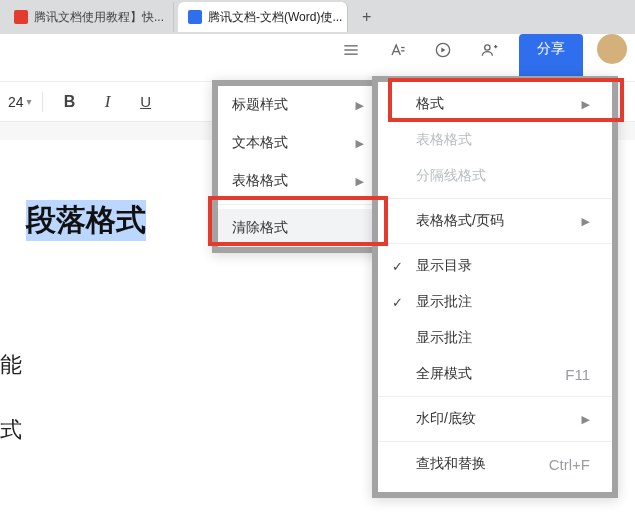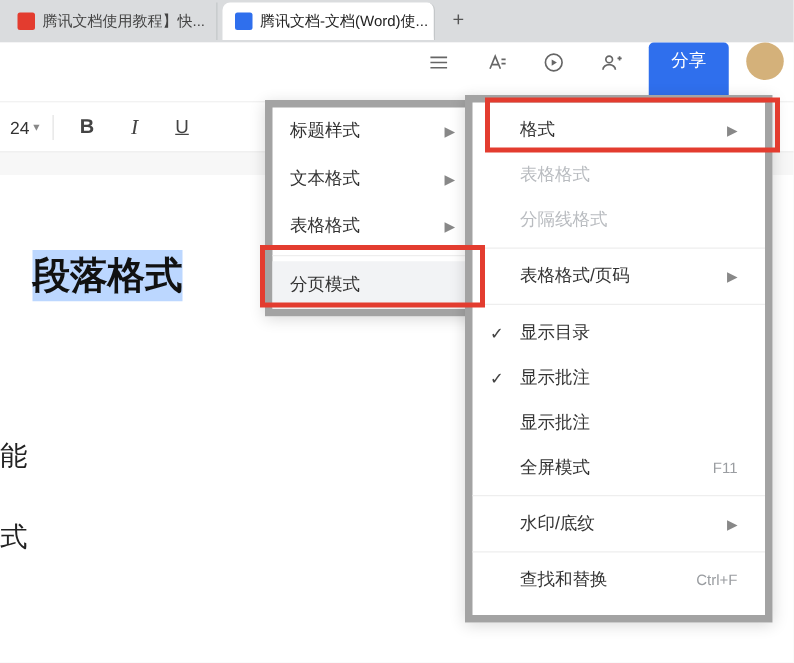--- a/index.html
+++ b/index.html
@@ -109,21 +109,21 @@
     display:flex; align-items:center; justify-content:space-between;
   }
   .menu-item.hover { background:#f2f3f5; }
   .menu-item .arrow { color:#888; font-size:11px; }
   .menu-sep { height:1px; background:#eee; margin:4px 0; }
   
   .menu2 { top:76px; left:372px; width:246px; padding:4px 0 10px 0;}
   .menu2 .menu-item { padding:9px 22px 9px 38px; position:relative; }
   .menu2 .menu-item.disabled { color:#b9bcc0; }
   .menu2 .check { position:absolute; left:14px; color:#444; font-size:13px; }
-  .menu2 .shortcut { color:#9a9da1; font-size:12px; }
+  .menu2 .shortcut { color:#9a9da1; font-size:15px; }
   
   .redbox { position:absolute; border:4px solid #e33c2f; pointer-events:none; }
   .redbox1 { top:196px; left:208px; width:180px; height:50px; }
   .redbox2 { top:78px; left:388px; width:236px; height:44px; }
 </style>
 </head>
 <body>
 
 <div class="tabstrip">
   <div class="tab">
@@ -199,21 +199,21 @@
   <div class="menu-item">
     <span>文本格式</span>
     <span class="arrow">▶</span>
   </div>
   <div class="menu-item">
     <span>表格格式</span>
     <span class="arrow">▶</span>
   </div>
   <div class="menu-sep"></div>
   <div class="menu-item hover">
-    <span>分页模式</span>
+    <span>清除格式</span>
   </div>
 </div>
 
 <div class="menu menu2">
   <div class="menu-item">
     <span>格式</span>
     <span class="arrow">▶</span>
   </div>
   <div class="menu-item disabled">
     <span>表格格式</span>

